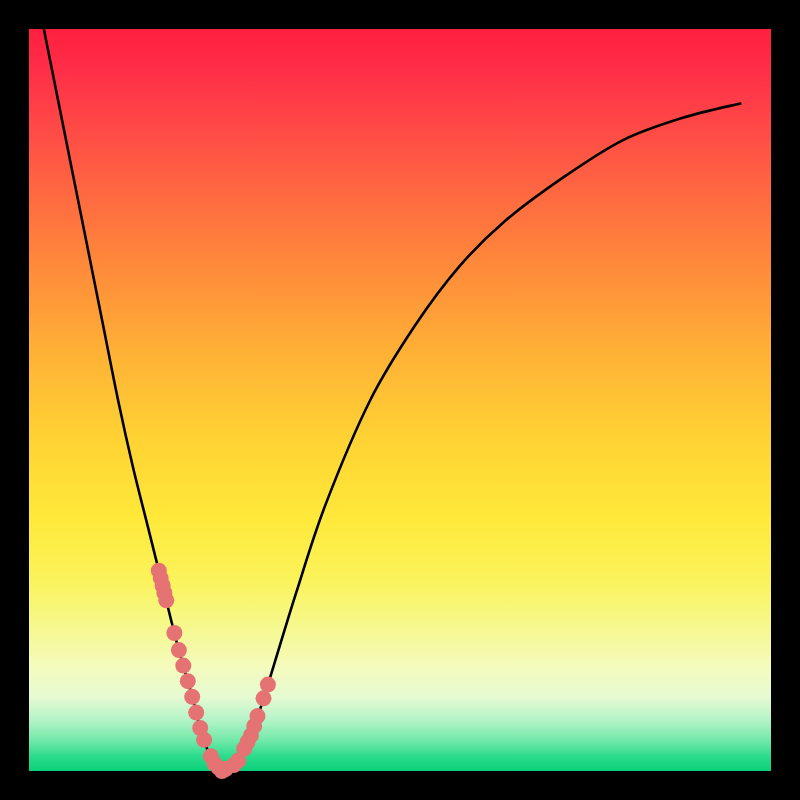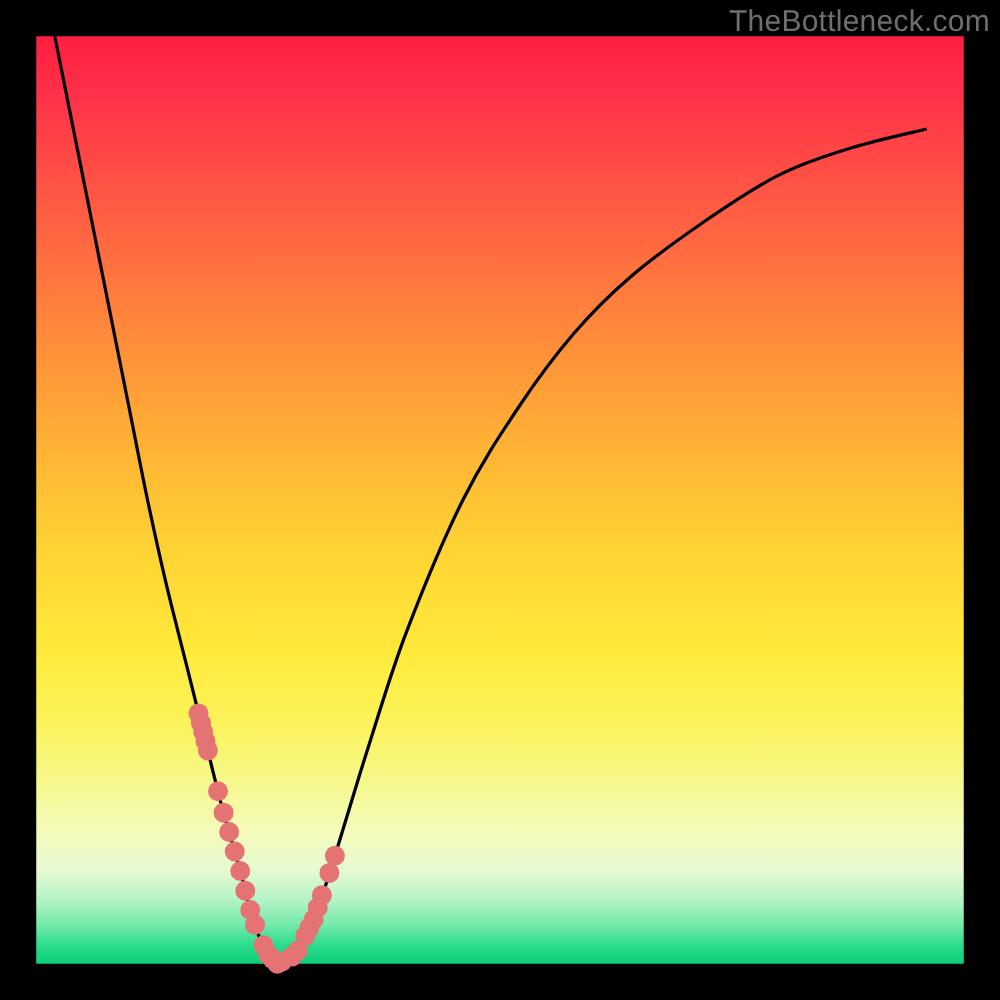--- a/index.html
+++ b/index.html
@@ -99,14 +99,13 @@
           <circle cx="215.2" cy="719.7" r="8" class="bead" fill="#e57373"></circle>
           <circle cx="218.5" cy="713.1" r="8" class="bead" fill="#e57373"></circle>
           <circle cx="221.9" cy="706.4" r="8" class="bead" fill="#e57373"></circle>
           <circle cx="225.2" cy="697.1" r="8" class="bead" fill="#e57373"></circle>
           <circle cx="228.5" cy="687.1" r="8" class="bead" fill="#e57373"></circle>
           <circle cx="234.5" cy="669.3" r="8" class="bead" fill="#e57373"></circle>
           <circle cx="238.9" cy="655.6" r="8" class="bead" fill="#e57373"></circle>
         </g>
     </svg>
   </div>
-  <div class="watermark">TheBottleneck.com</div>
 </div>
 
 </body></html>

